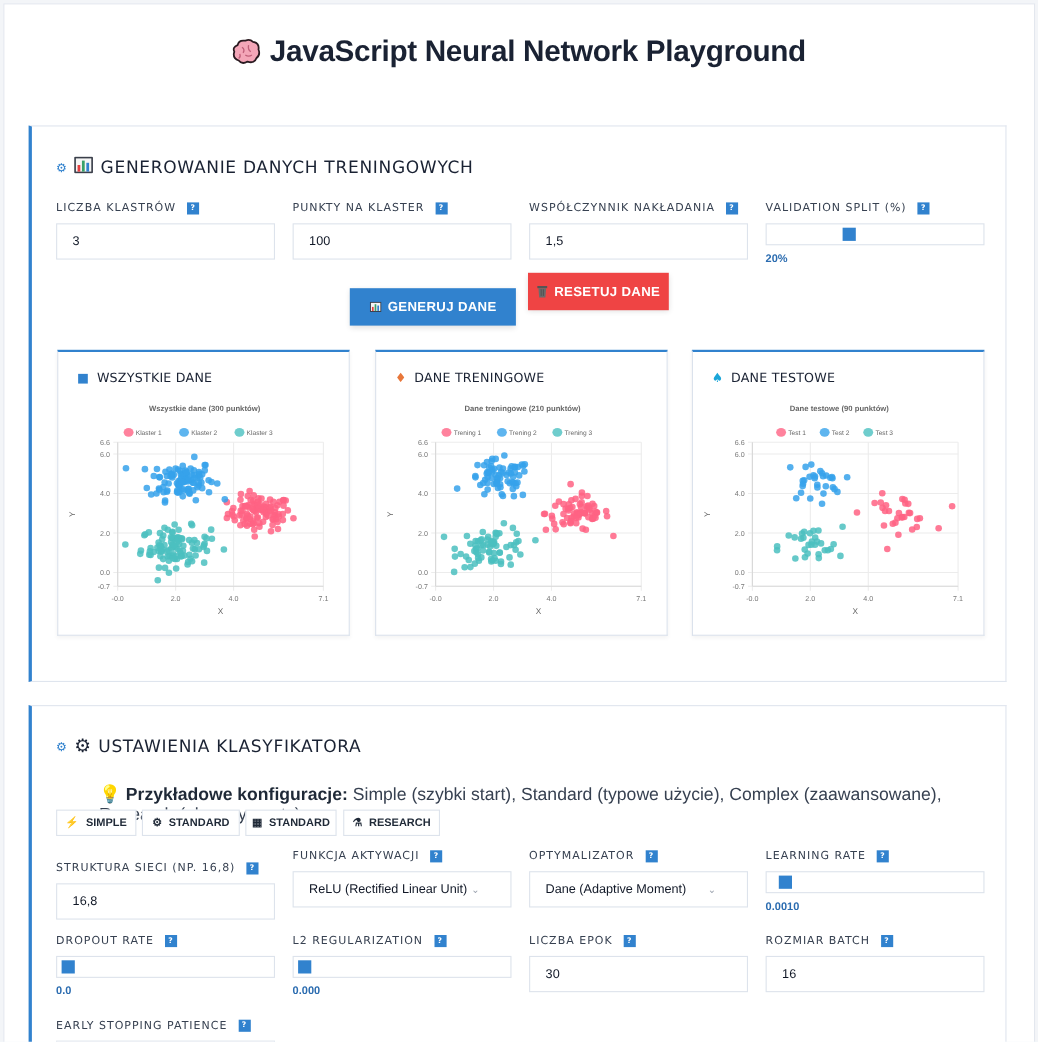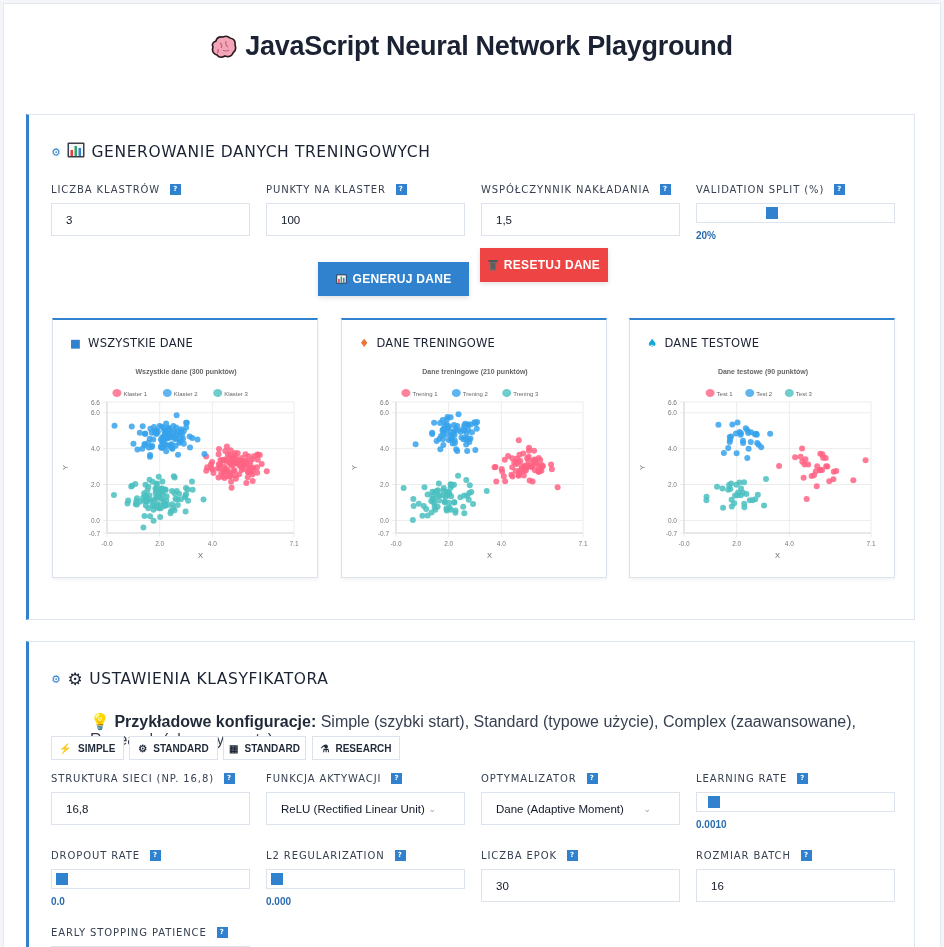--- a/index.html
+++ b/index.html
@@ -856,21 +856,21 @@
       </div>
     <div class="preset" style="left:194px; width:83px;">
         <span>▦</span>
         <span>STANDARD</span>
       </div>
     <div class="preset" style="left:283px; width:88px;">
         <span>⚗</span>
         <span>RESEARCH</span>
       </div>
 
-    <div class="field" style="left:22px; top:129px;">
+    <div class="field" style="left:22px; top:140px;">
       <div class="label">
           <span>STRUKTURA SIECI (NP. 16,8)</span>
           <span class="help">?</span>
         </div>
       <div class="input">16,8</div>
     </div>
     <div class="field" style="left:237px; top:129px;">
       <div class="label">
           <span>FUNKCJA AKTYWACJI</span>
           <span class="help">?</span>

